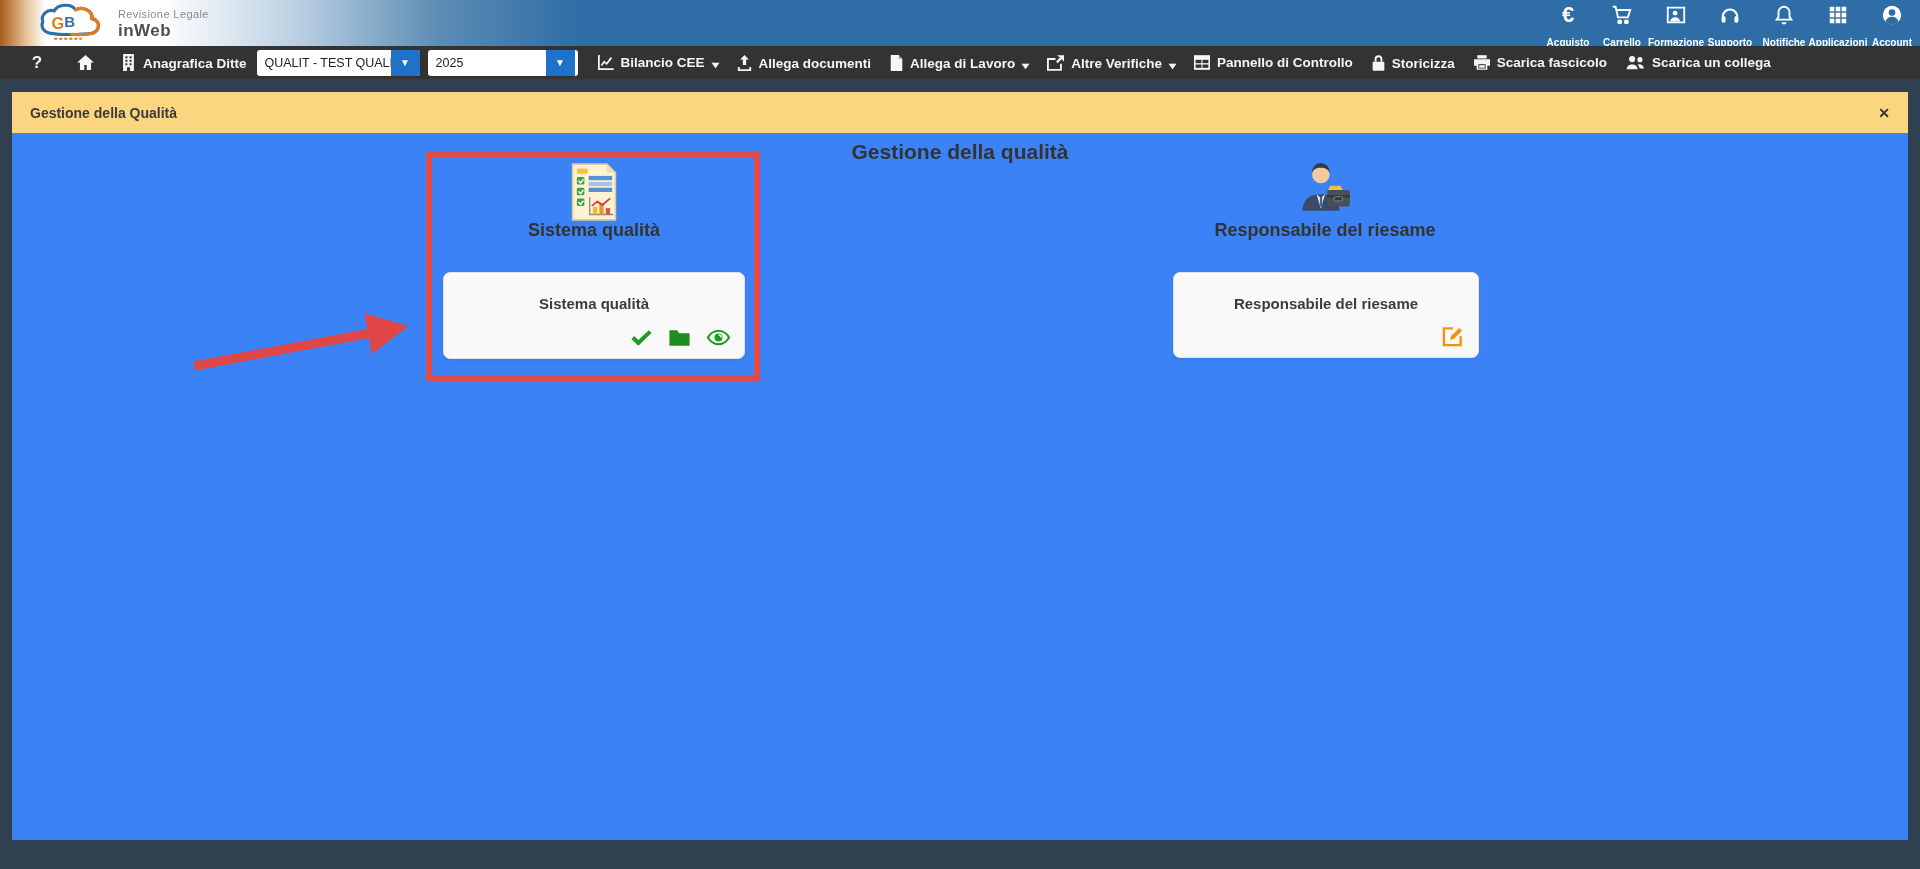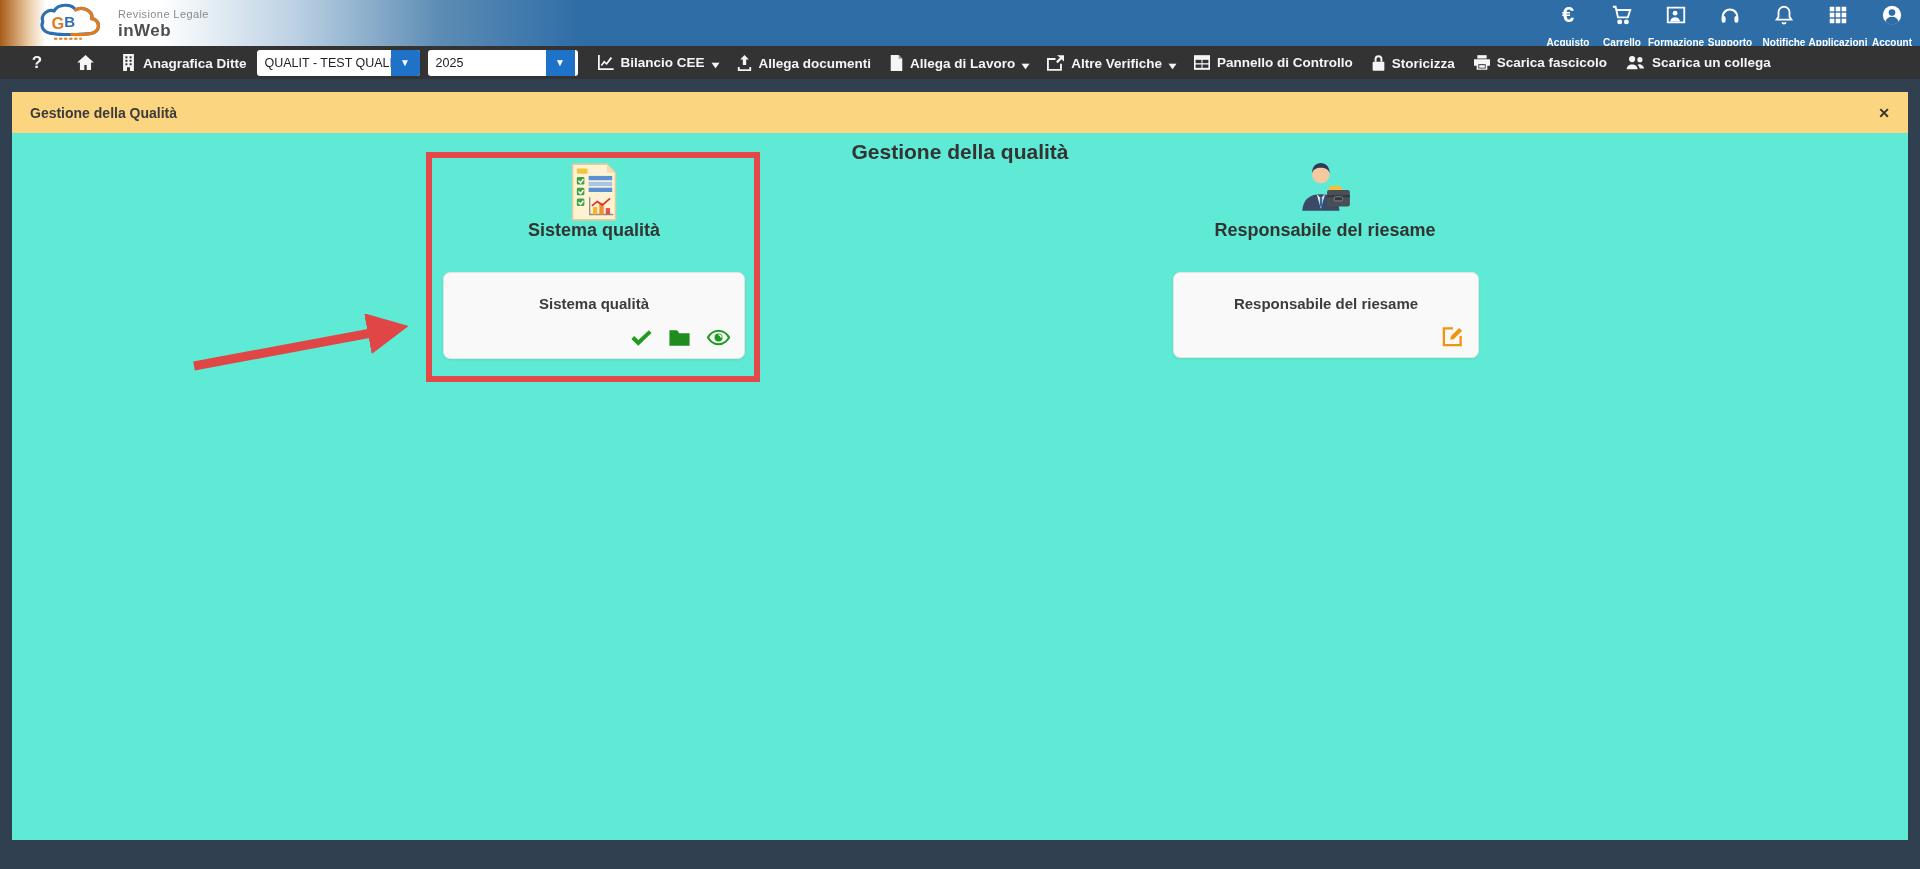--- a/index.html
+++ b/index.html
@@ -55,21 +55,21 @@
   .sel-btn {
     width:29px; background:#1e73c8; color:#fff; display:flex;
     align-items:center; justify-content:center; font-size:10px;
   }
   .sel-company { width:163px; } .sel-company .sel-text{ width:134px; }
   .sel-year { width:150px; margin-left:8px; } .sel-year .sel-text{ width:118px; }
 
   
   .panel {
     position:absolute; left:12px; top:92px; width:1896px; height:748px;
-    background:#5eead4;
+    background:#3b82f6;
   }
   .banner {
     position:absolute; left:0; top:0; width:100%; height:41px;
     background:#fcd581; display:flex; align-items:center;
     padding:0 18px; color:#3b3b3b;
   }
   .banner-title { font-size:14px; font-weight:bold; }
   .banner-close { margin-left:auto; font-size:14px; font-weight:bold; cursor:pointer; color:#333; }
   .page-title {
     position:absolute; top:48px; left:0; width:100%;

